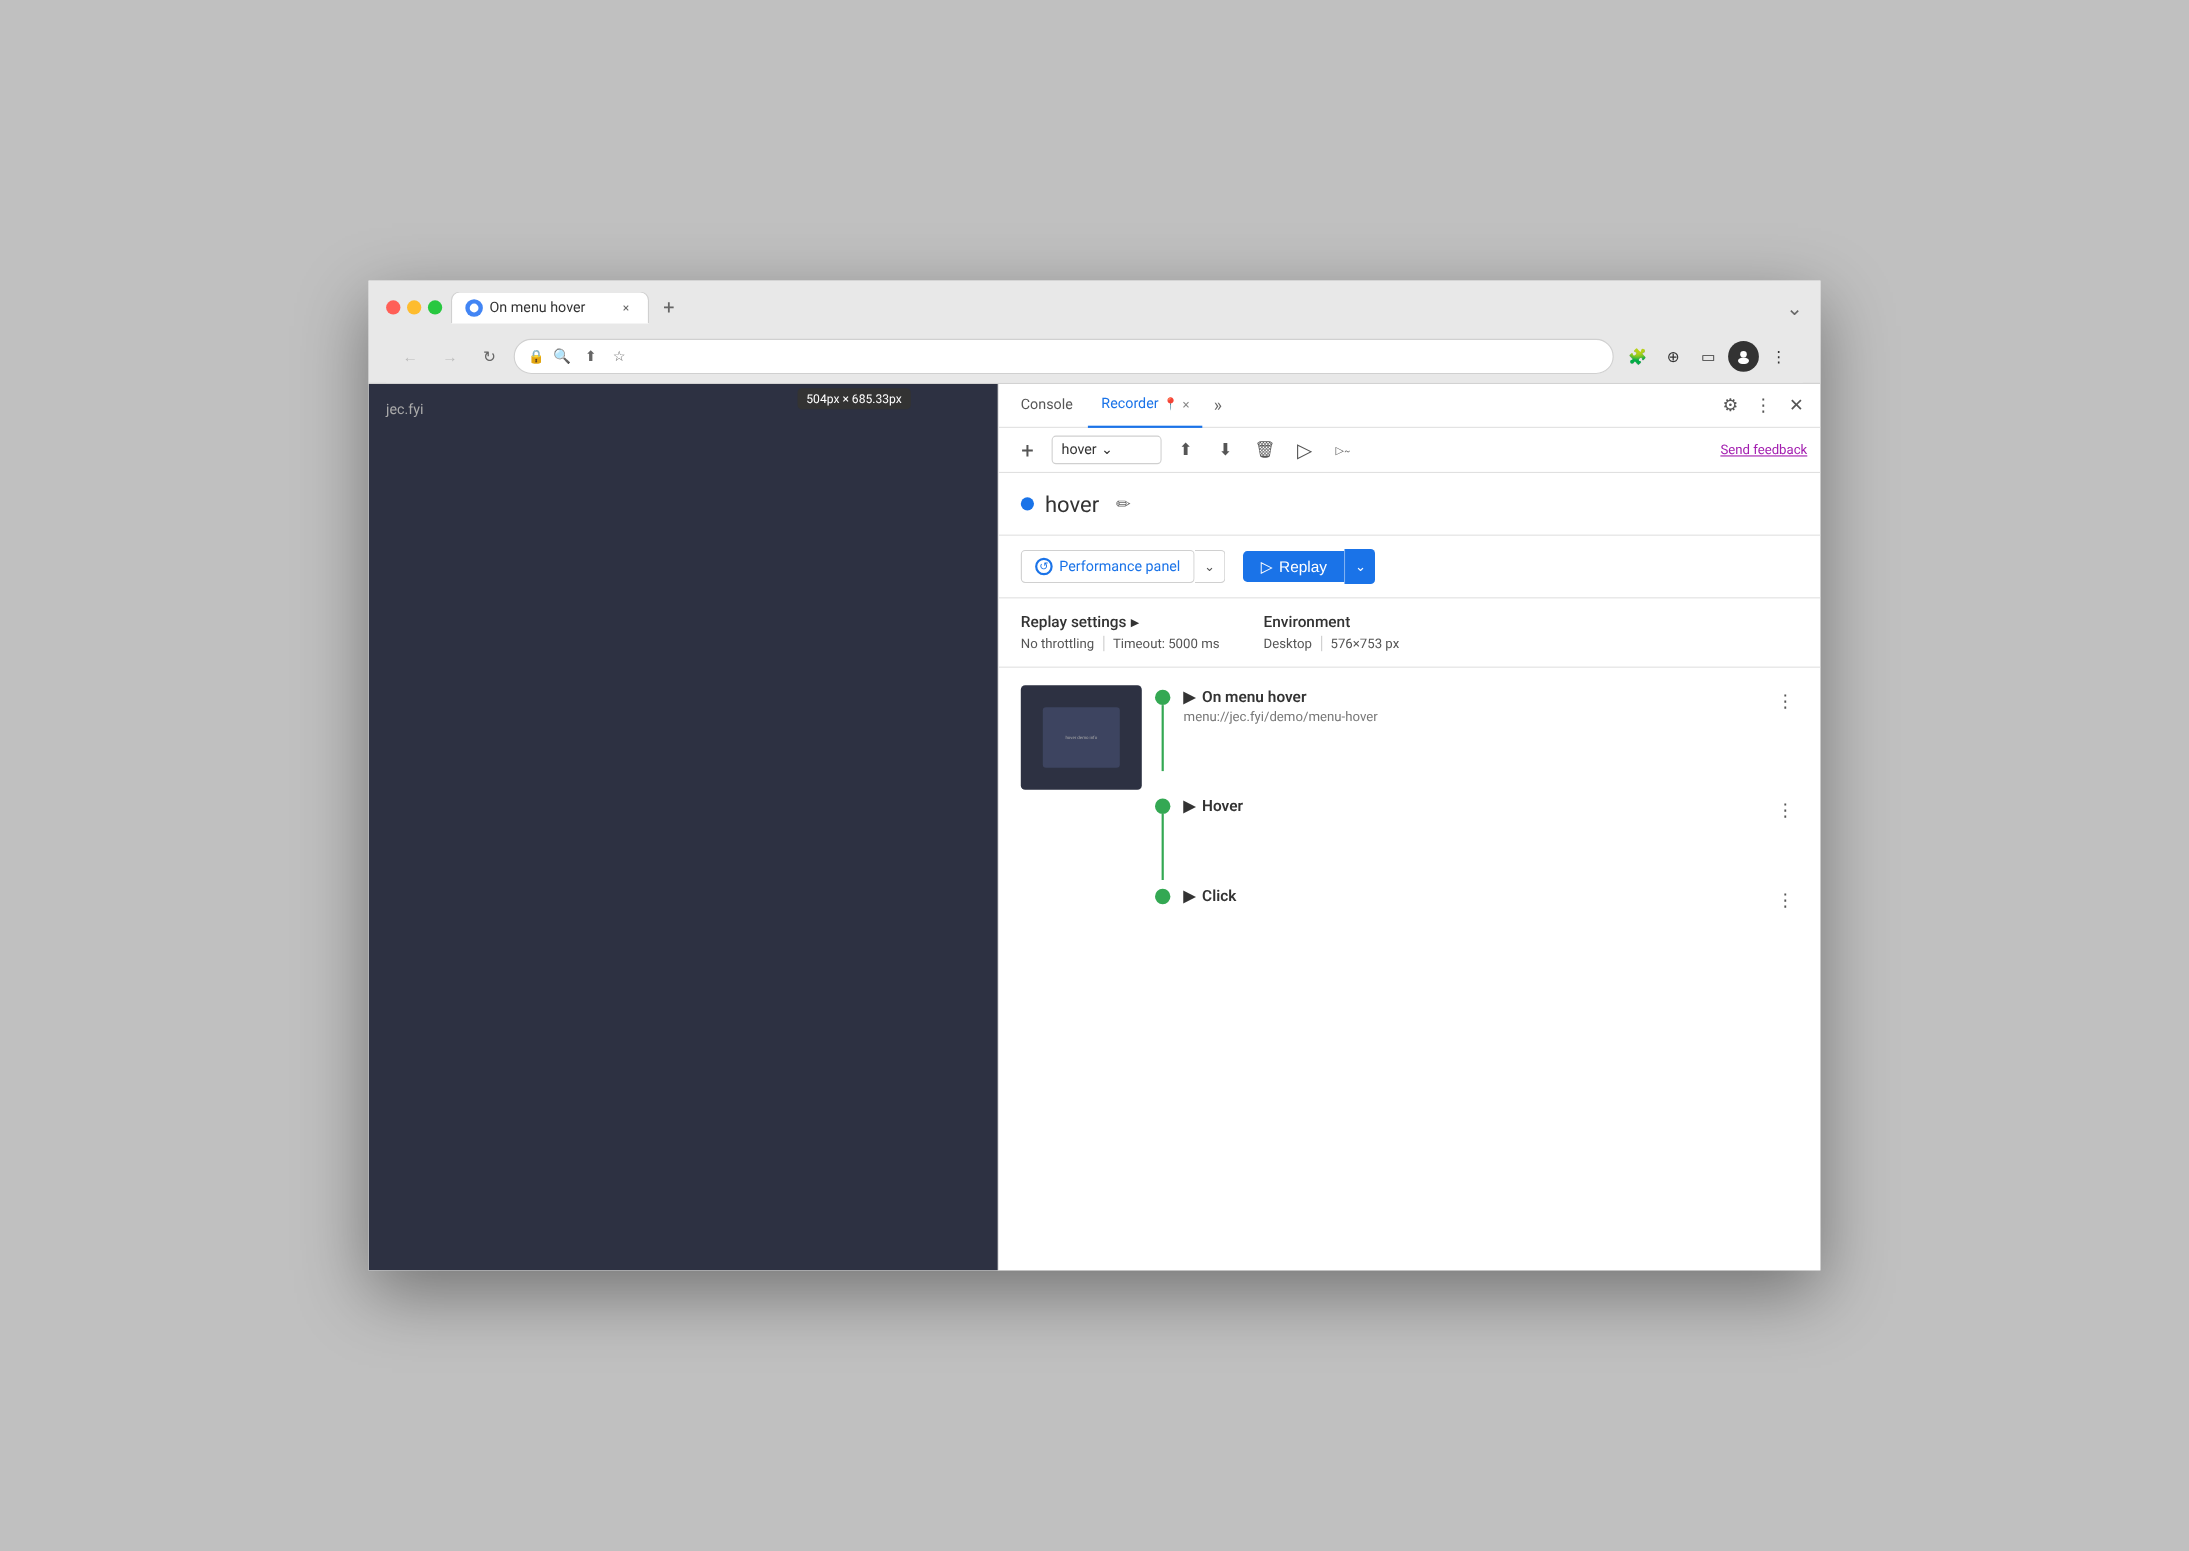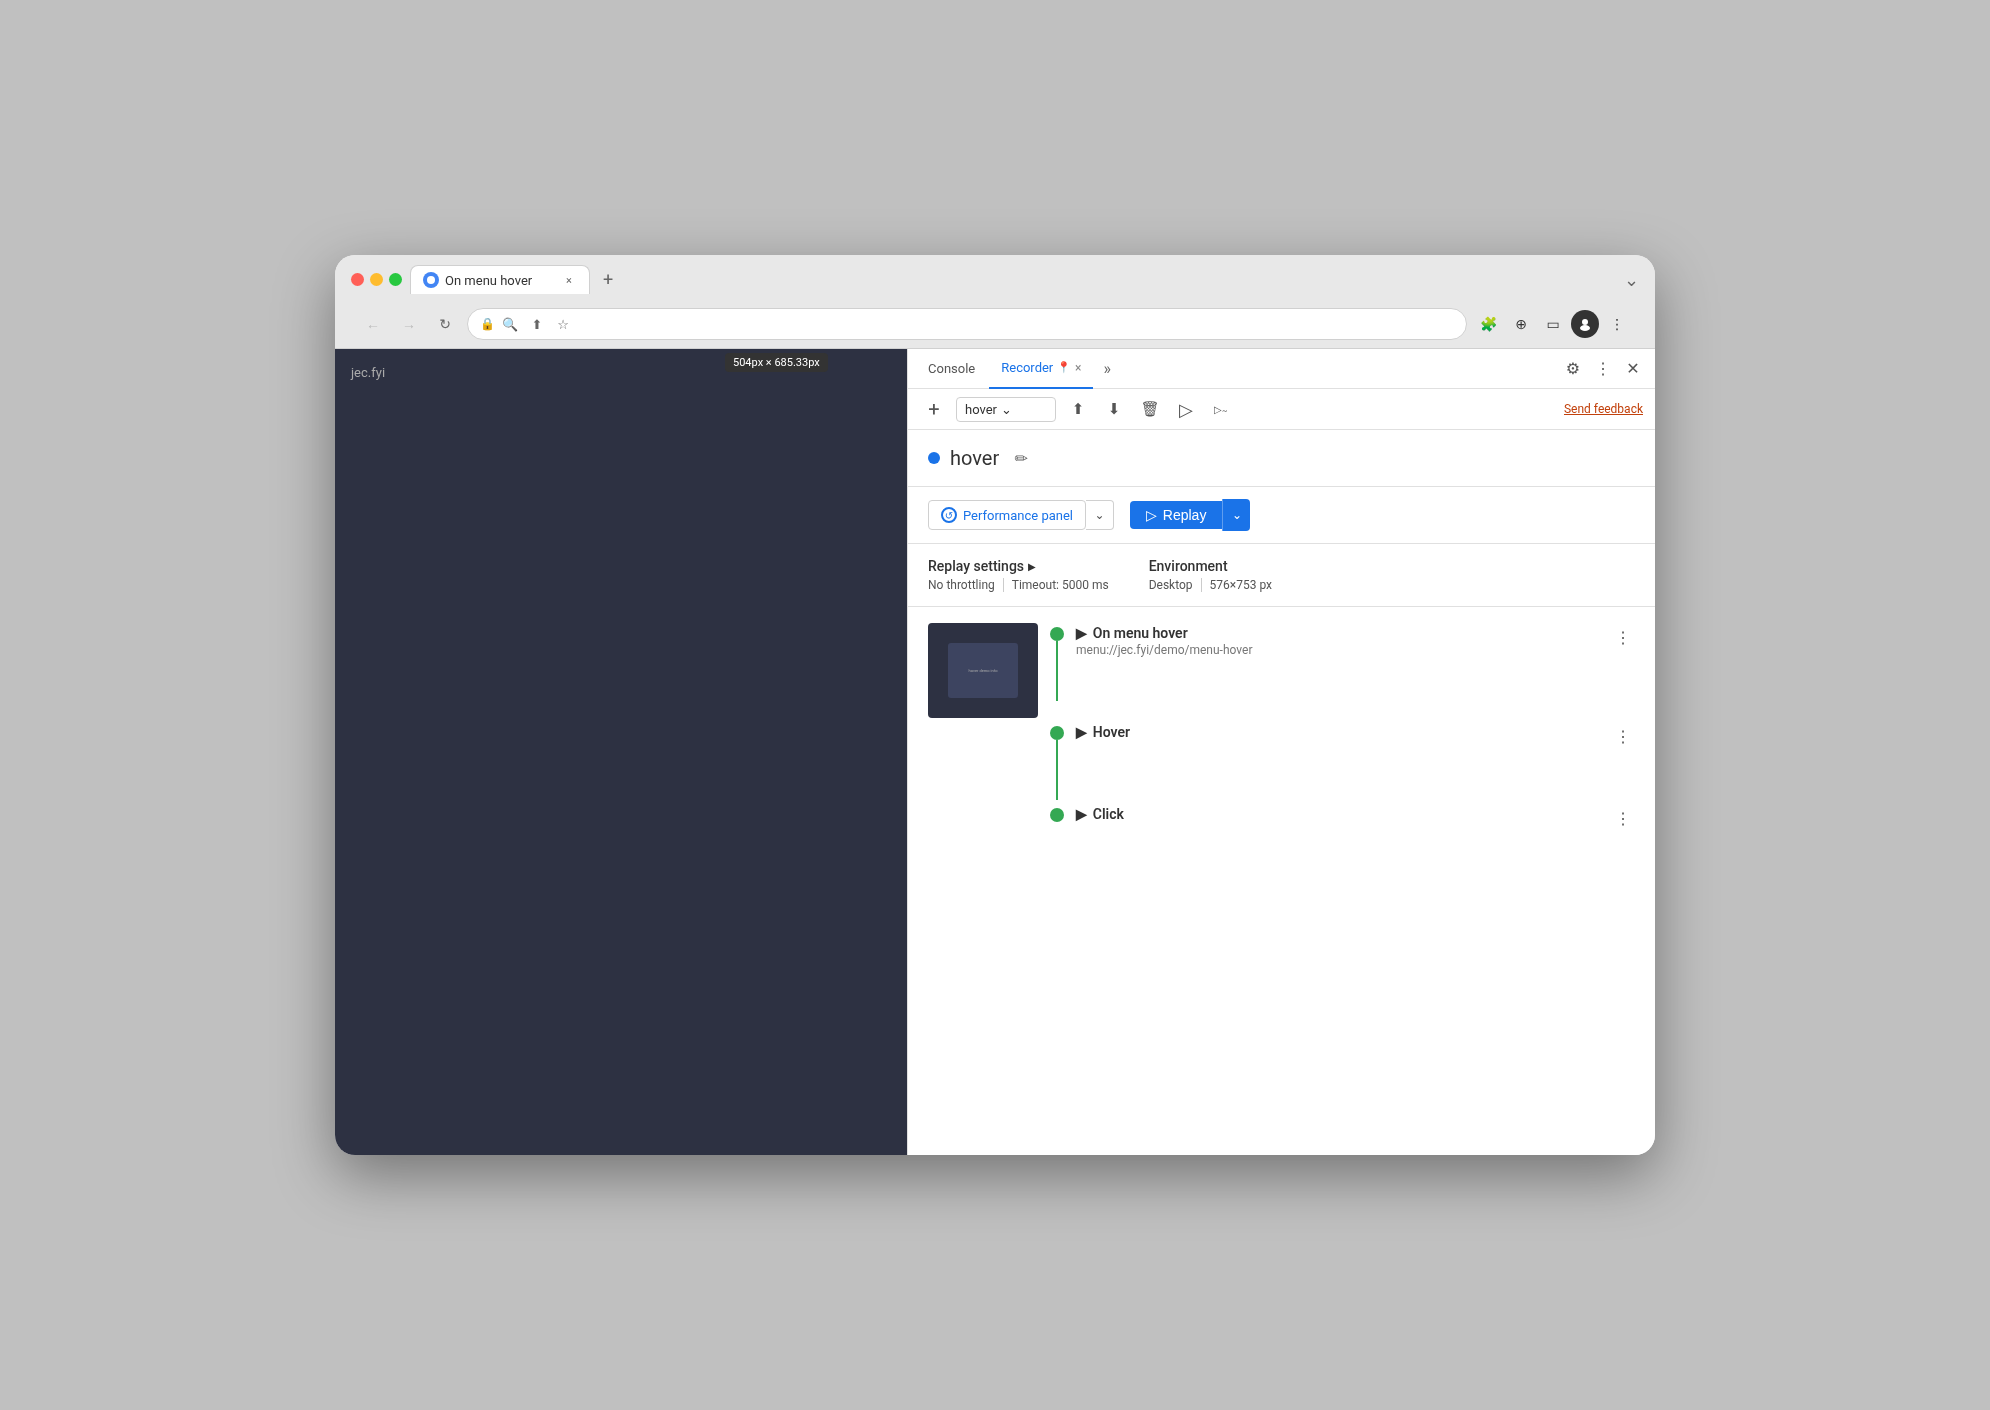--- a/index.html
+++ b/index.html
@@ -9,21 +9,21 @@
       justify-content: center;
       align-items: center;
       min-height: 100vh;
       font-family: -apple-system, BlinkMacSystemFont, 'Segoe UI', Roboto, sans-serif;
     }
 
     .browser-window {
       width: 1320px;
       height: 900px;
       background: #f0f0f0;
-      border-radius: 20px;
+      border-radius: 0;
       box-shadow: 0 20px 60px rgba(0,0,0,0.4);
       overflow: hidden;
       display: flex;
       flex-direction: column;
     }
 
     
     .title-bar {
       background: #e8e8e8;
       padding: 10px 16px 0;
@@ -417,21 +417,21 @@
       justify-content: center;
       cursor: pointer;
       font-size: 12px;
       color: #555;
       border-radius: 4px;
     }
 
     .send-feedback-link {
       margin-left: auto;
       font-size: 12px;
-      color: #c2410c;
+      color: #a21caf;
       text-decoration: underline;
       cursor: pointer;
       white-space: nowrap;
     }
 
     
     .recording-title-area {
       padding: 16px 20px;
       display: flex;
       align-items: center;

